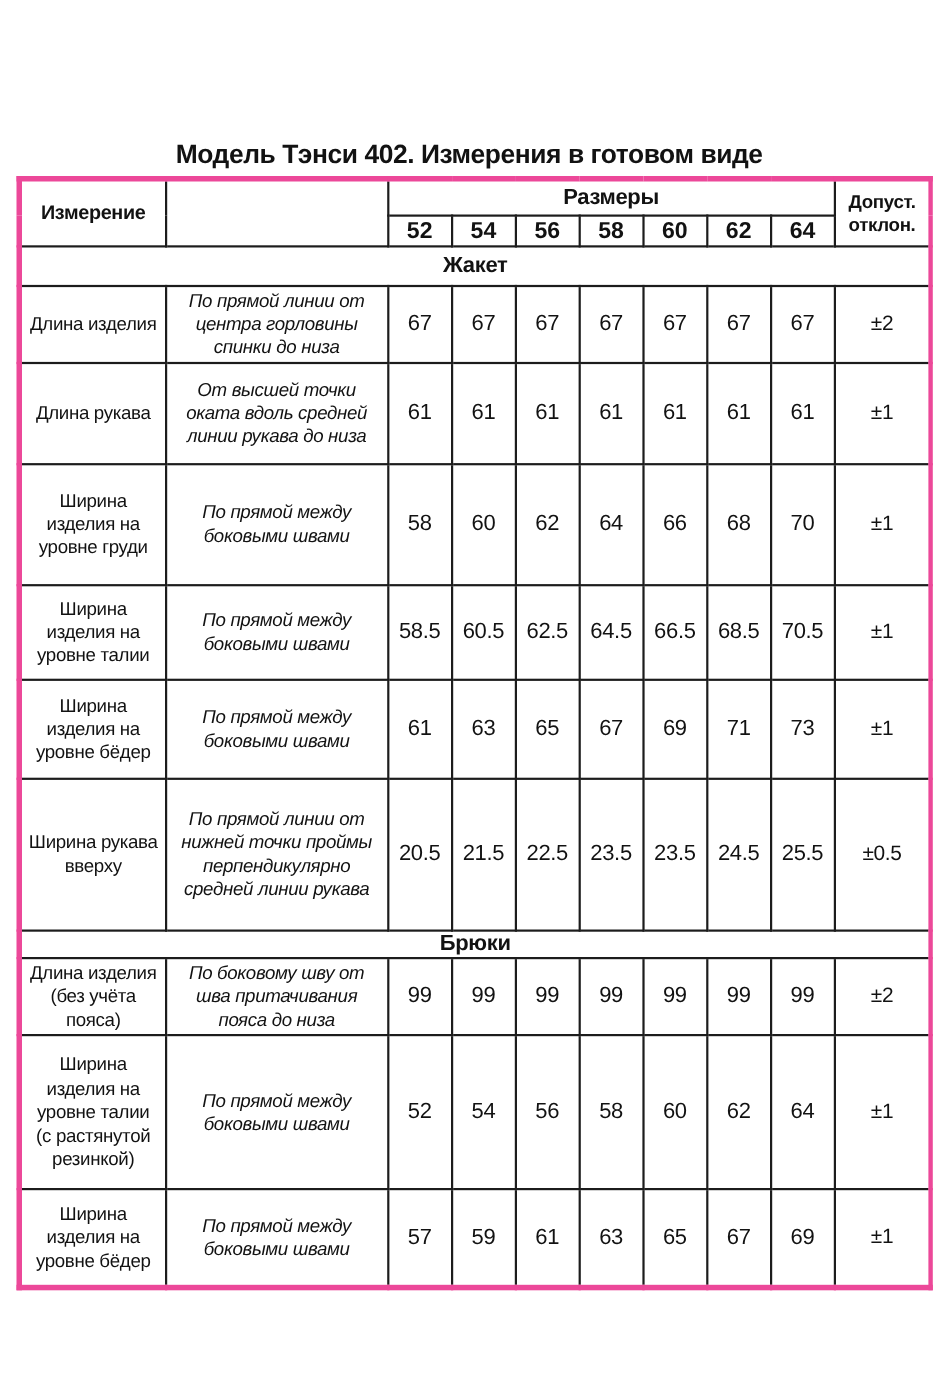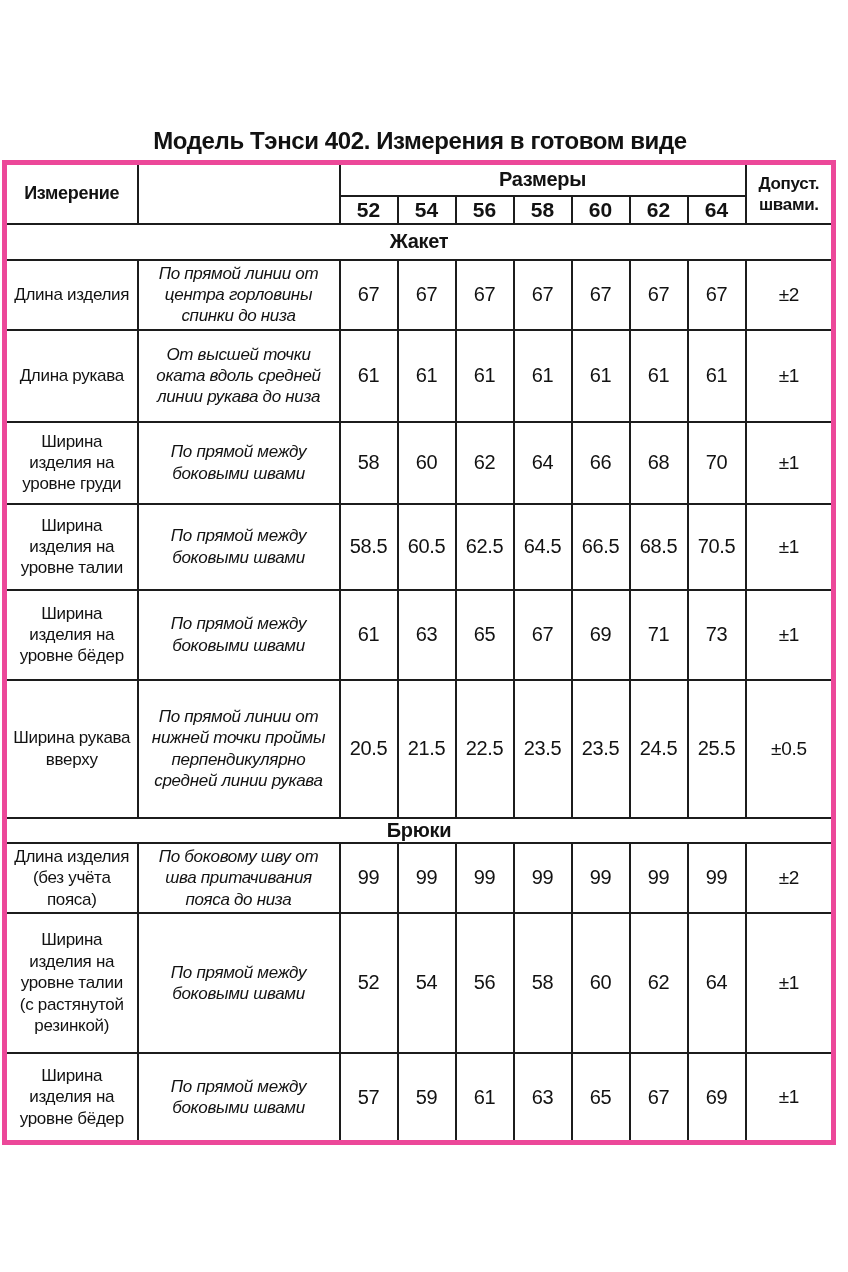--- a/index.html
+++ b/index.html
@@ -4,21 +4,21 @@
 <style>
   * { margin: 0; padding: 0; box-sizing: border-box; }
   html, body { background: #ffffff; }
   body {
     width: 848px;
     height: 1272px;
     font-family: "Liberation Sans", sans-serif;
     color: #121212;
     overflow: hidden;
   }
-  .page { padding: 127px 10px 0 2px; }
+  .page { padding: 127px 10px 0 15px; }
   .title {
     font-size: 24px;
     font-weight: bold;
     text-align: center;
     letter-spacing: -0.4px;
     margin-bottom: 5px;
     white-space: nowrap;
   }
   table.size-table {
     border-collapse: collapse;
@@ -61,21 +61,21 @@
         <col style="width:58px">
       <col style="width:88px">
     </colgroup>
     <thead>
       <tr>
         <th rowspan="2" class="measure-header">Измерение</th>
         <th rowspan="2"></th>
         <th colspan="7" class="sizes-group">Размеры</th>
         <th rowspan="2" class="tol-header">
           <span>Допуст.</span><br>
-          <span>швами.</span>
+          <span>отклон.</span>
         </th>
       </tr>
       <tr id="size-row">
           <th class="size-cell">52</th>
           <th class="size-cell">54</th>
           <th class="size-cell">56</th>
           <th class="size-cell">58</th>
           <th class="size-cell">60</th>
           <th class="size-cell">62</th>
           <th class="size-cell">64</th>
@@ -102,21 +102,21 @@
           <td class="cell-desc">От высшей точки оката вдоль средней линии рукава до низа</td>
           <td class="cell-value">61</td>
           <td class="cell-value">61</td>
           <td class="cell-value">61</td>
           <td class="cell-value">61</td>
           <td class="cell-value">61</td>
           <td class="cell-value">61</td>
           <td class="cell-value">61</td>
           <td class="cell-tol">±1</td>
         </tr>
-        <tr style="height: 82px;">
+        <tr style="height: 110px;">
           <td class="cell-label">Ширина изделия на уровне груди</td>
           <td class="cell-desc">По прямой между боковыми швами</td>
           <td class="cell-value">58</td>
           <td class="cell-value">60</td>
           <td class="cell-value">62</td>
           <td class="cell-value">64</td>
           <td class="cell-value">66</td>
           <td class="cell-value">68</td>
           <td class="cell-value">70</td>
           <td class="cell-tol">±1</td>

